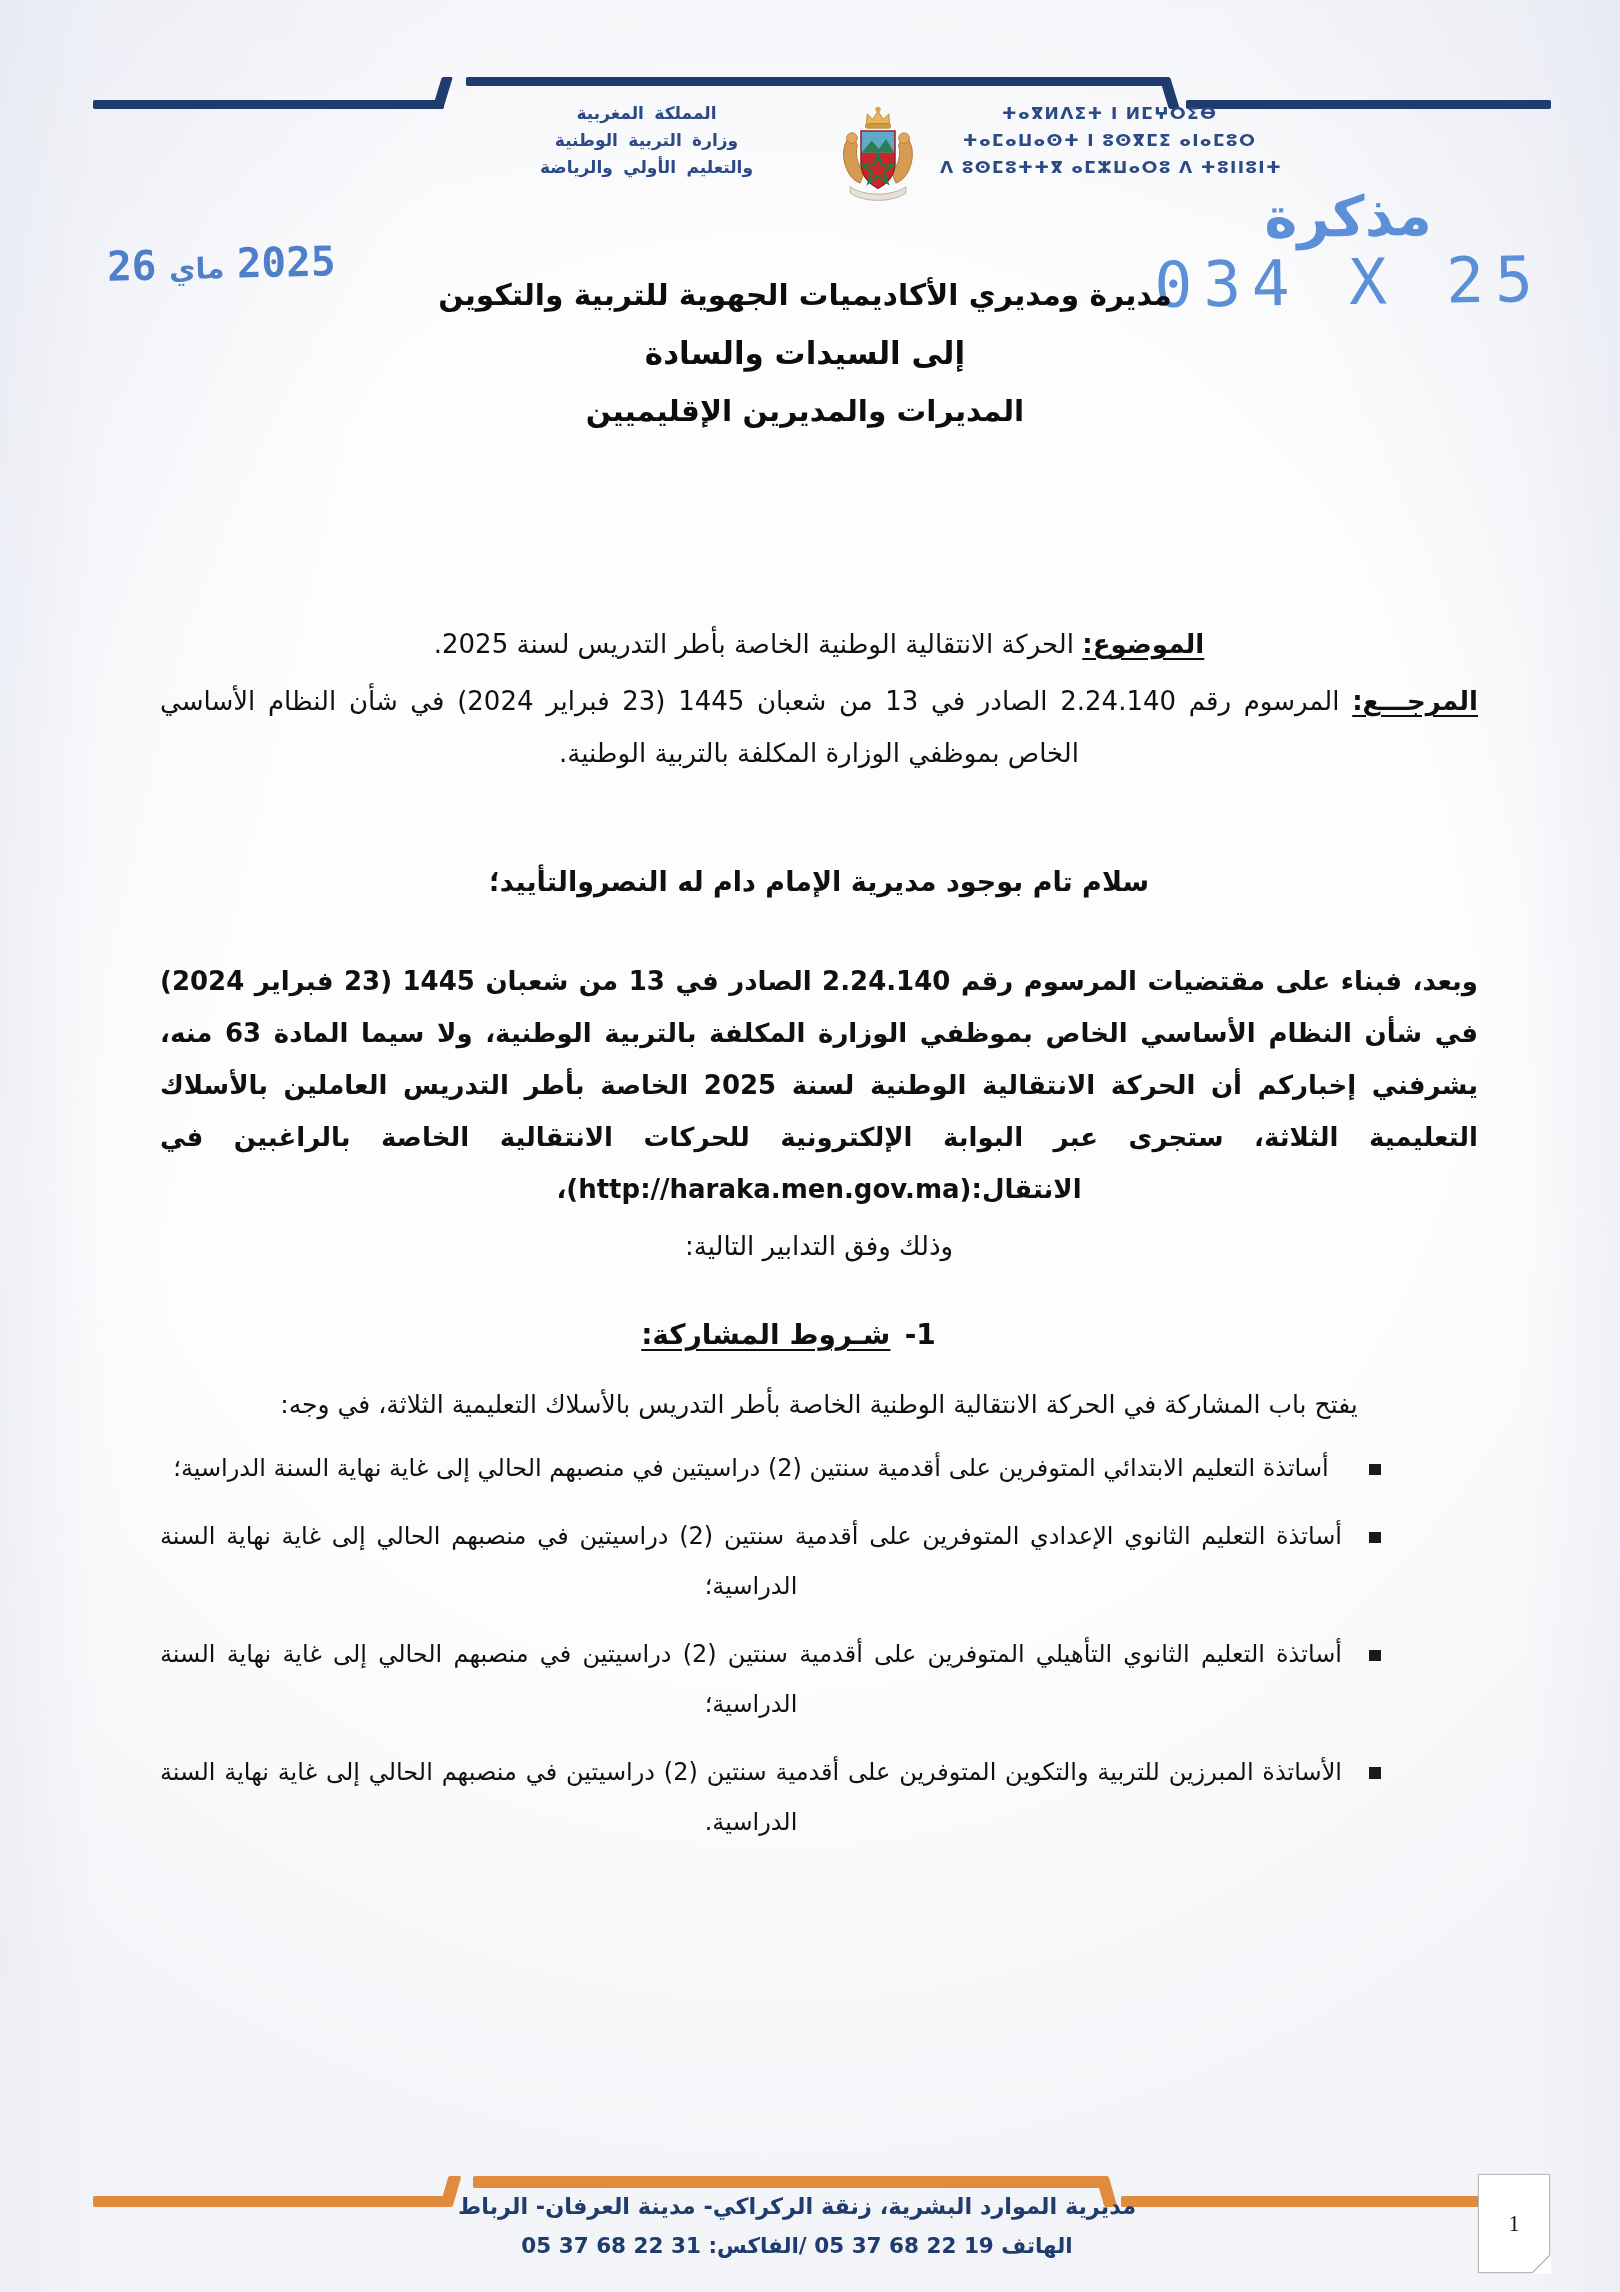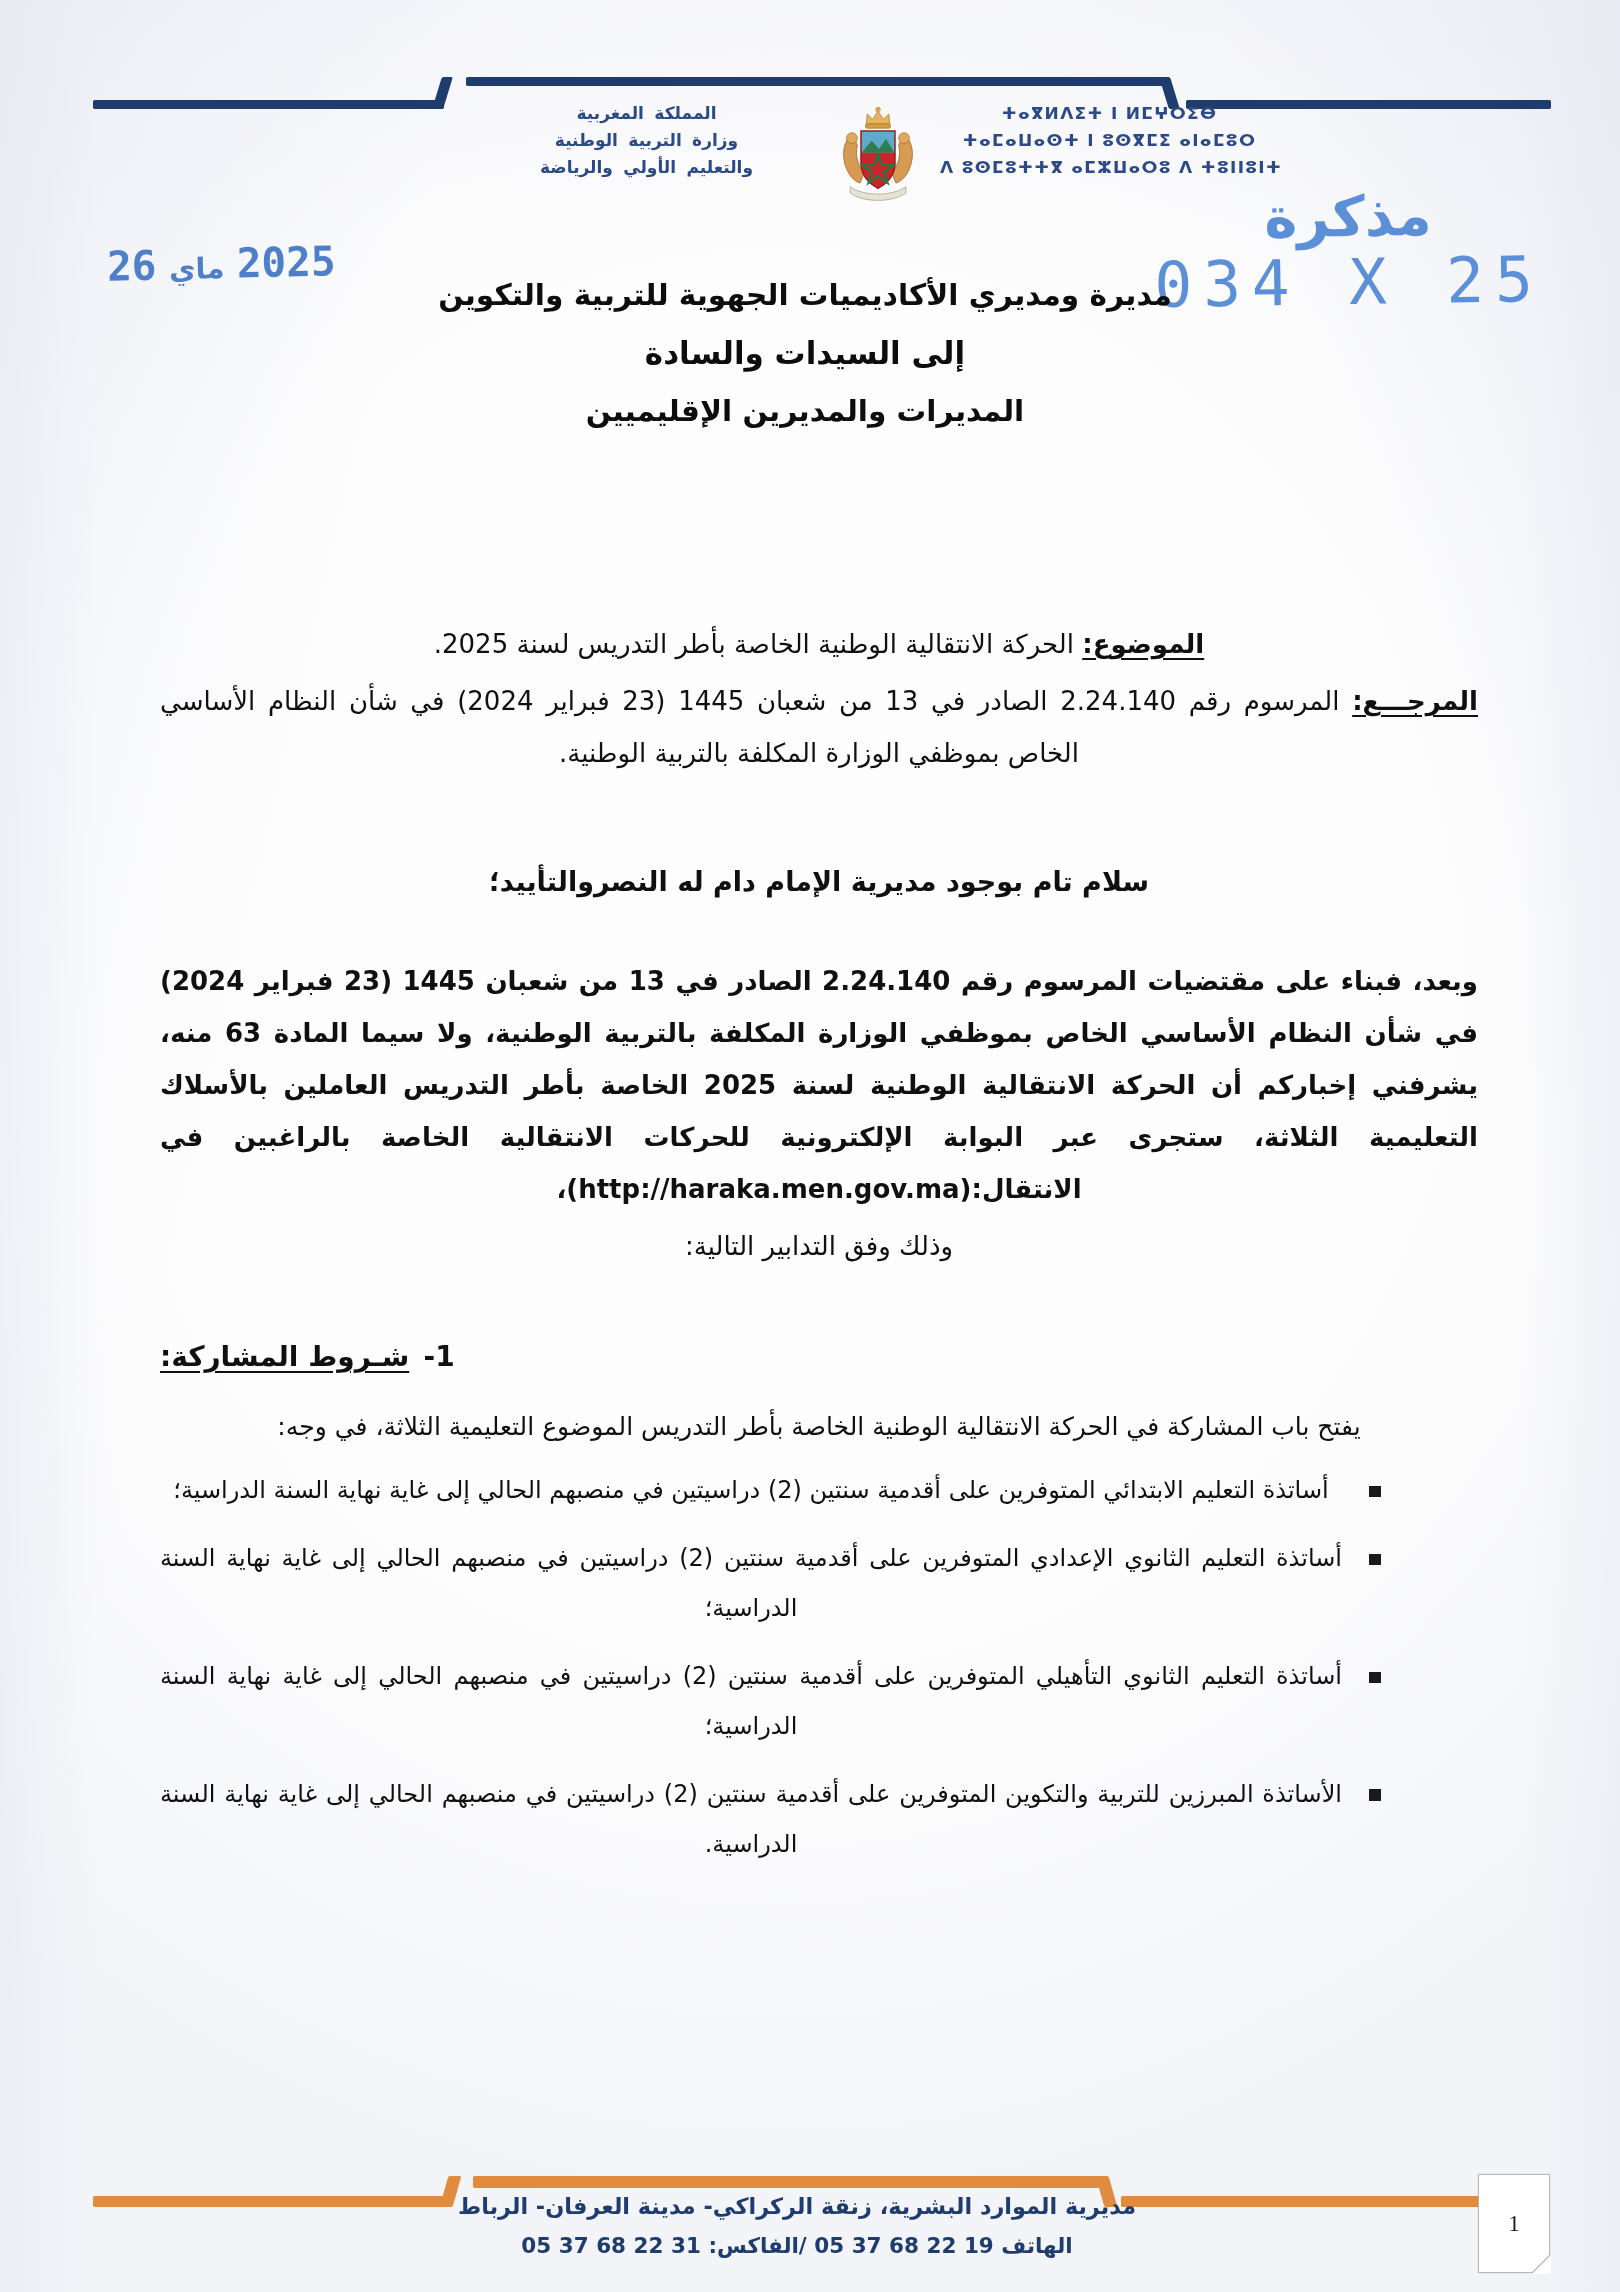--- a/index.html
+++ b/index.html
@@ -187,24 +187,24 @@
     font-size: 26px;
     line-height: 2.0;
     text-align: justify;
     text-align-last: center;
   }
   .para b { font-weight: 700; }
   .para .url { font-weight: 700; direction: ltr; unicode-bidi: embed; }
   .para-tail { text-align: right; text-align-last: center; margin-top: 5.4px; }
 
   .section-head {
-    margin-top: 68px;
+    margin-top: 46px;
     font-size: 28px;
     font-weight: 700;
-    text-align: left;
+    text-align: center;
     padding-right: 61px;
   }
   .section-head .sh-num { margin-left: 14.3px; }
   .section-head .sh-txt { text-decoration: underline; text-underline-offset: 5.4px; }
 
   .list-intro {
     margin-top: 30px;
     font-size: 25px;
     line-height: 1.95;
     text-align: justify;
@@ -377,21 +377,21 @@
     <div class="para">
       <b>وبعد، فبناء على مقتضيات المرسوم رقم 2.24.140 الصادر في 13 من شعبان 1445 (23 فبراير 2024) في شأن النظام الأساسي الخاص بموظفي الوزارة المكلفة بالتربية الوطنية، ولا سيما المادة 63 منه، يشرفني إخباركم </b><b>أن الحركة الانتقالية الوطنية لسنة 2025 الخاصة بأطر التدريس العاملين بالأسلاك التعليمية الثلاثة، ستجرى عبر البوابة الإلكترونية للحركات الانتقالية الخاصة بالراغبين في الانتقال:</b><span class="url">(http://haraka.men.gov.ma)</span><b>،</b>
     </div>
 
     <div class="para para-tail">وذلك وفق التدابير التالية:</div>
 
     <div class="section-head">
       <span class="sh-num">1-</span><span class="sh-txt">شـروط المشاركة:</span>
     </div>
 
-    <div class="list-intro">يفتح باب المشاركة في الحركة الانتقالية الوطنية الخاصة بأطر التدريس الموضوع التعليمية الثلاثة، في وجه:</div>
+    <div class="list-intro">يفتح باب المشاركة في الحركة الانتقالية الوطنية الخاصة بأطر التدريس بالأسلاك التعليمية الثلاثة، في وجه:</div>
 
     <ul class="bullets">
       <li>
         <span class="sq"></span>
         <span>أساتذة التعليم الابتدائي المتوفرين على أقدمية سنتين (2) دراسيتين في منصبهم الحالي إلى غاية نهاية السنة الدراسية؛</span>
       </li>
       <li>
         <span class="sq"></span>
         <span>أساتذة التعليم الثانوي الإعدادي المتوفرين على أقدمية سنتين (2) دراسيتين في منصبهم الحالي إلى غاية نهاية السنة الدراسية؛</span>
       </li>

